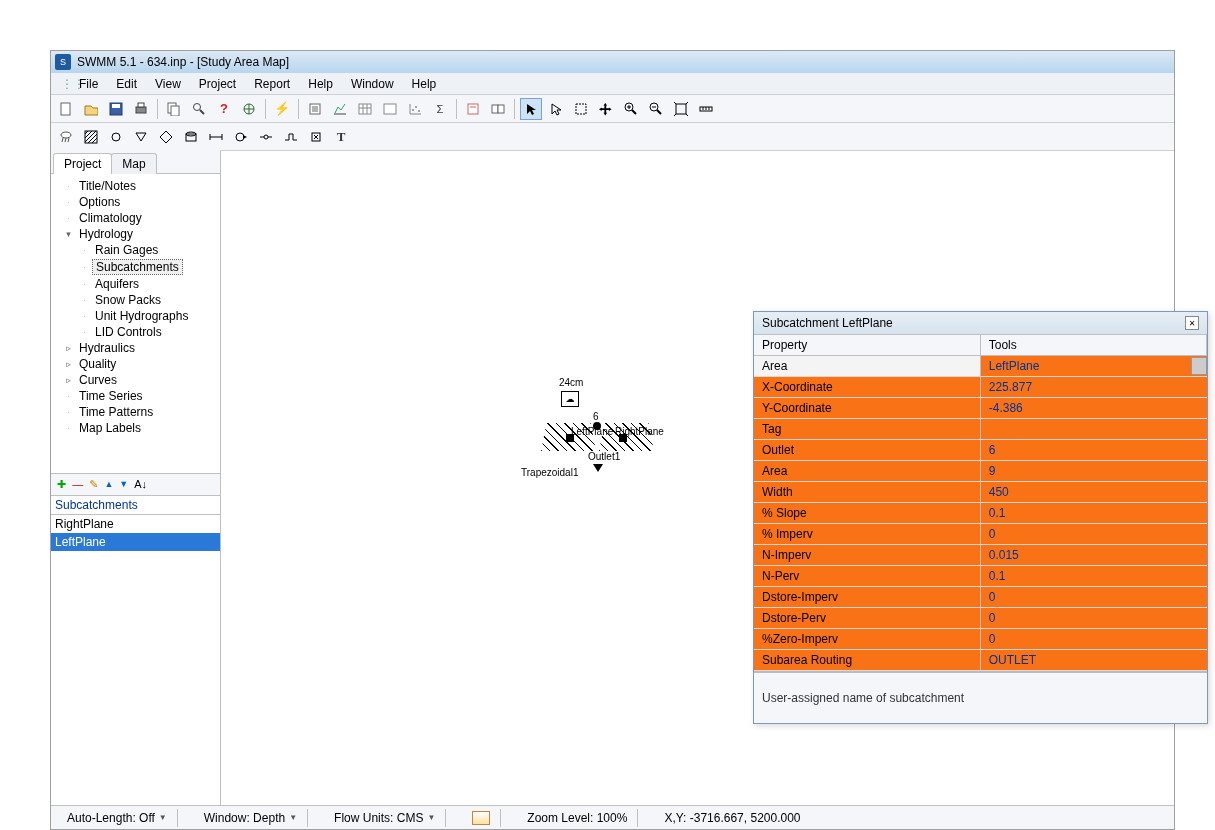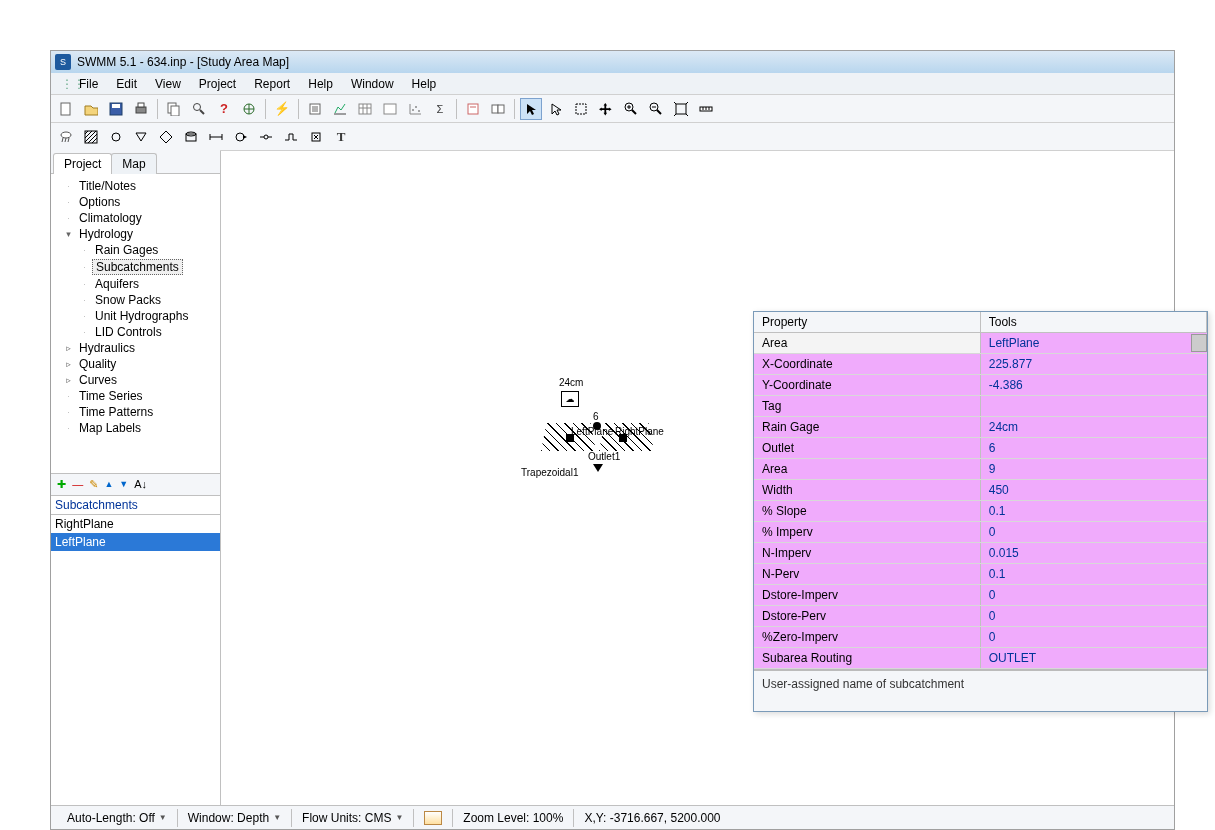--- a/index.html
+++ b/index.html
@@ -40,28 +40,28 @@
 .subcatch { position: absolute; }
 .hatch { background-image: repeating-linear-gradient(45deg, #000 0, #000 1px, #fff 1px, #fff 6px); }
 .poly { clip-path: polygon(10% 0, 90% 0, 100% 100%, 0 100%); }
 .marker { width: 8px; height: 8px; background: #000; position: absolute; }
 .junction { width: 8px; height: 8px; background: #000; border-radius: 50%; position: absolute; }
 .outfall { width: 0; height: 0; border-left: 5px solid transparent; border-right: 5px solid transparent; border-top: 8px solid #000; position: absolute; }
 .lbl { position: absolute; white-space: nowrap; }
 .property-panel { position: absolute; top: 160px; left: 702px; width: 455px; border: 1px solid #7a9ab8; background: #f0f0f0; box-shadow: 2px 2px 6px rgba(0,0,0,0.15); }
 .pp-title { background: linear-gradient(#e8eef5, #d6e3ef); padding: 4px 8px; display: flex; justify-content: space-between; align-items: center; border-bottom: 1px solid #c0c0c0; }
 .pp-close { width: 14px; height: 14px; border: 1px solid #888; display: inline-flex; align-items: center; justify-content: center; font-size: 8px; cursor: pointer; background: #fff; }
-.pp-grid { width: 100%; border-collapse: collapse; background: #f0abfc; }
+.pp-grid { width: 100%; border-collapse: collapse; background: #f97316; }
 .pp-grid th { text-align: left; padding: 3px 8px; background: #f4f6f9; border-bottom: 1px solid #c0c0c0; border-right: 1px solid #c0c0c0; font-weight: normal; }
 .pp-grid td { padding: 3px 8px; border-bottom: 1px solid #d8d8d8; }
 .pp-grid td.v { color: #003399; border-left: 1px solid #c0c0c0; }
 .pp-grid tr.namerow td.k { background: #f4f4f4; }
-.pp-desc { padding: 6px 8px; background: #f4f6f9; border-top: 2px solid #bbb; color: #333; min-height: 42px; }
+.pp-desc { padding: 18px 8px; background: #f4f6f9; border-top: 2px solid #bbb; color: #333; min-height: 42px; }
 .pp-scroll { position: absolute; right: 0; top: 22px; width: 16px; height: 18px; background: #ccc; border: 1px solid #999; }
-.statusbar { height: 24px; border-top: 1px solid #c0c0c0; background: #f4f6f9; display: flex; align-items: center; padding: 0 6px; gap: 0; }
+.statusbar { height: 24px; border-top: 1px solid #c0c0c0; background: #f4f6f9; display: flex; align-items: center; padding: 0 6px; gap: 16px; }
 .status-cell { padding: 2px 10px; border-right: 1px solid #c0c0c0; display: flex; align-items: center; gap: 4px; }
 .dd { font-size: 8px; color: #555; }
 .sc-flag { width: 18px; height: 14px; border: 1px solid #b84; background: linear-gradient(#fff, #ffe0a0); }
 svg { display: block; }
 </style>
 </head>
 <body>
 
 <div class="app">
 <div class="window">
@@ -410,20 +410,24 @@
         <div class="marker" style="top:43px; left:88px;"></div>
         <div class="lbl" style="top:35px; left:40px;">LeftPlane</div>
         <div class="lbl" style="top:35px; left:84px;">RightPlane</div>
         <div class="lbl" style="top:76px; left:-10px;">Trapezoidal1</div>
         <div class="lbl" style="top:60px; left:57px;">Outlet1</div>
         <div class="outfall" style="top:73px; left:62px;"></div>
       </div>
     </div>
 
     <div class="property-panel">
+      <div class="pp-title">
+        <span>Subcatchment LeftPlane</span>
+        <span class="pp-close">✕</span>
+      </div>
       <div style="position:relative;">
         <table class="pp-grid">
           <thead>
                 <tr>
             <th style="width:50%;">Property</th>
             <th>Tools</th>
           </tr>
               </thead>
           <tbody id="pp-body">
                 <tr class="namerow">
@@ -436,24 +440,20 @@
                 </tr>
                 <tr>
                   <td class="k">Y-Coordinate</td>
                   <td class="v">-4.386</td>
                 </tr>
                 <tr>
                   <td class="k">Tag</td>
                   <td class="v"></td>
                 </tr>
                 <tr>
-                  <td class="k">Rain Gage</td>
-                  <td class="v">24cm</td>
-                </tr>
-                <tr>
                   <td class="k">Outlet</td>
                   <td class="v">6</td>
                 </tr>
                 <tr>
                   <td class="k">Area</td>
                   <td class="v">9</td>
                 </tr>
                 <tr>
                   <td class="k">Width</td>
                   <td class="v">450</td>

